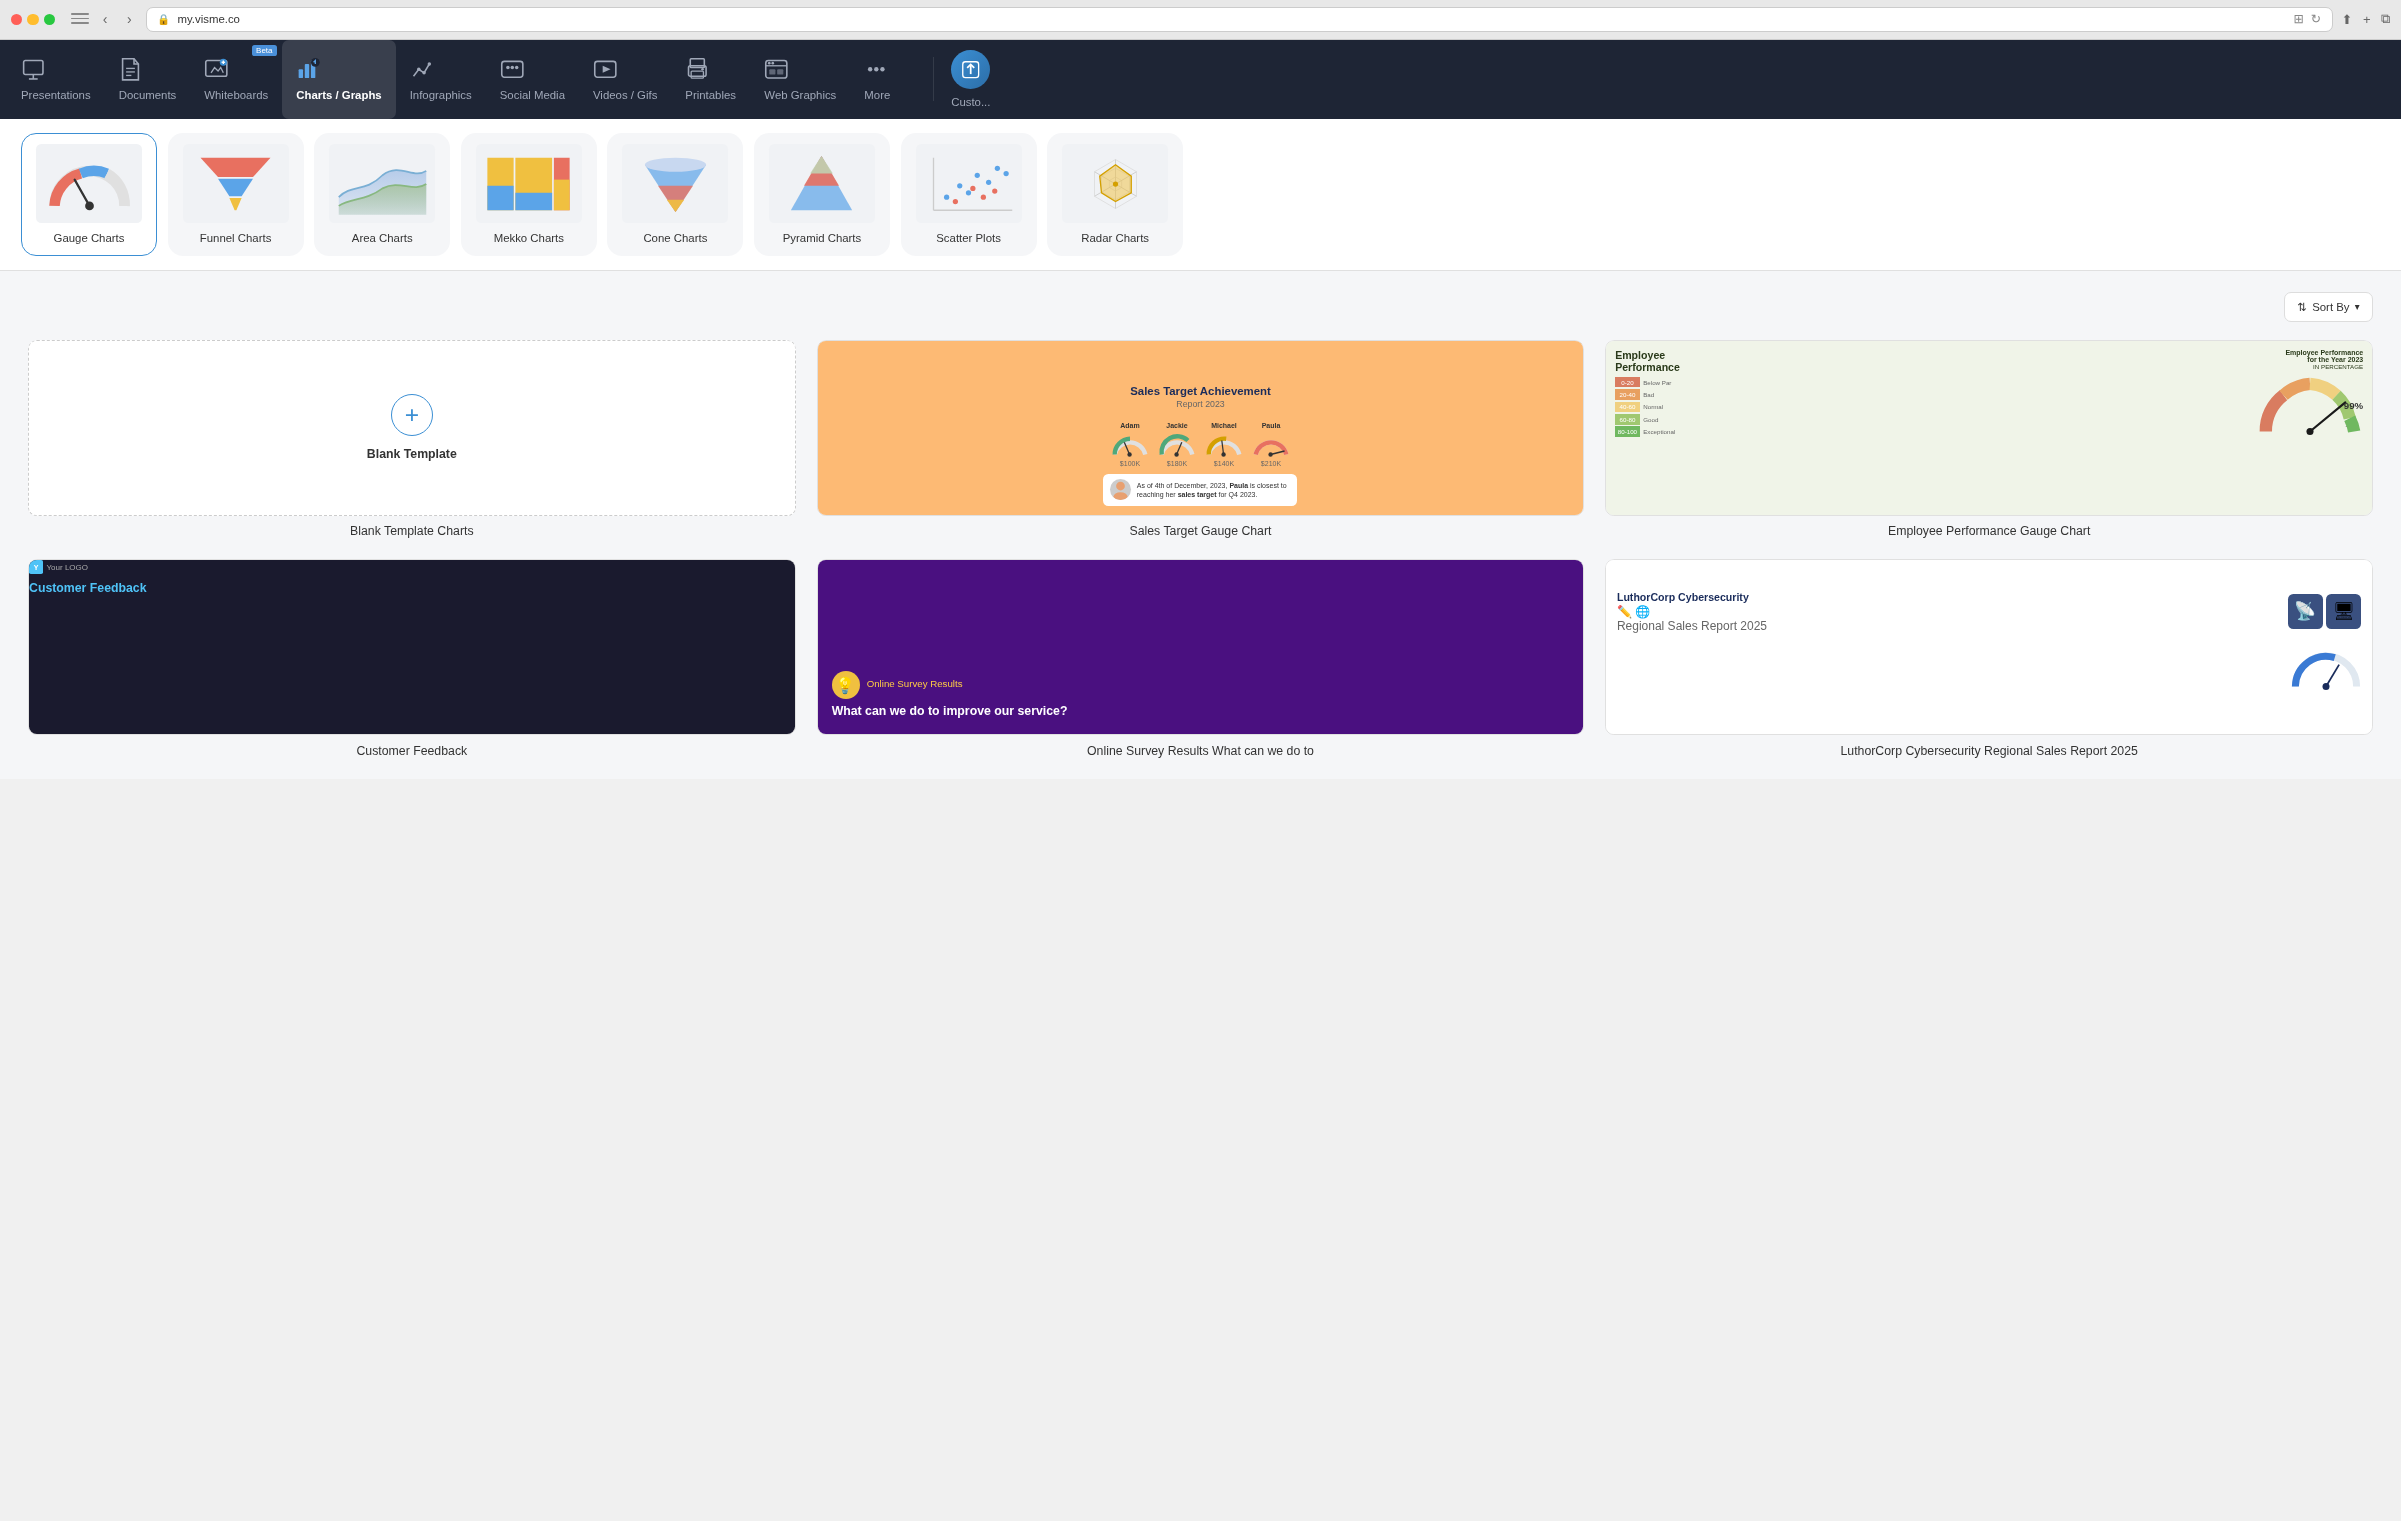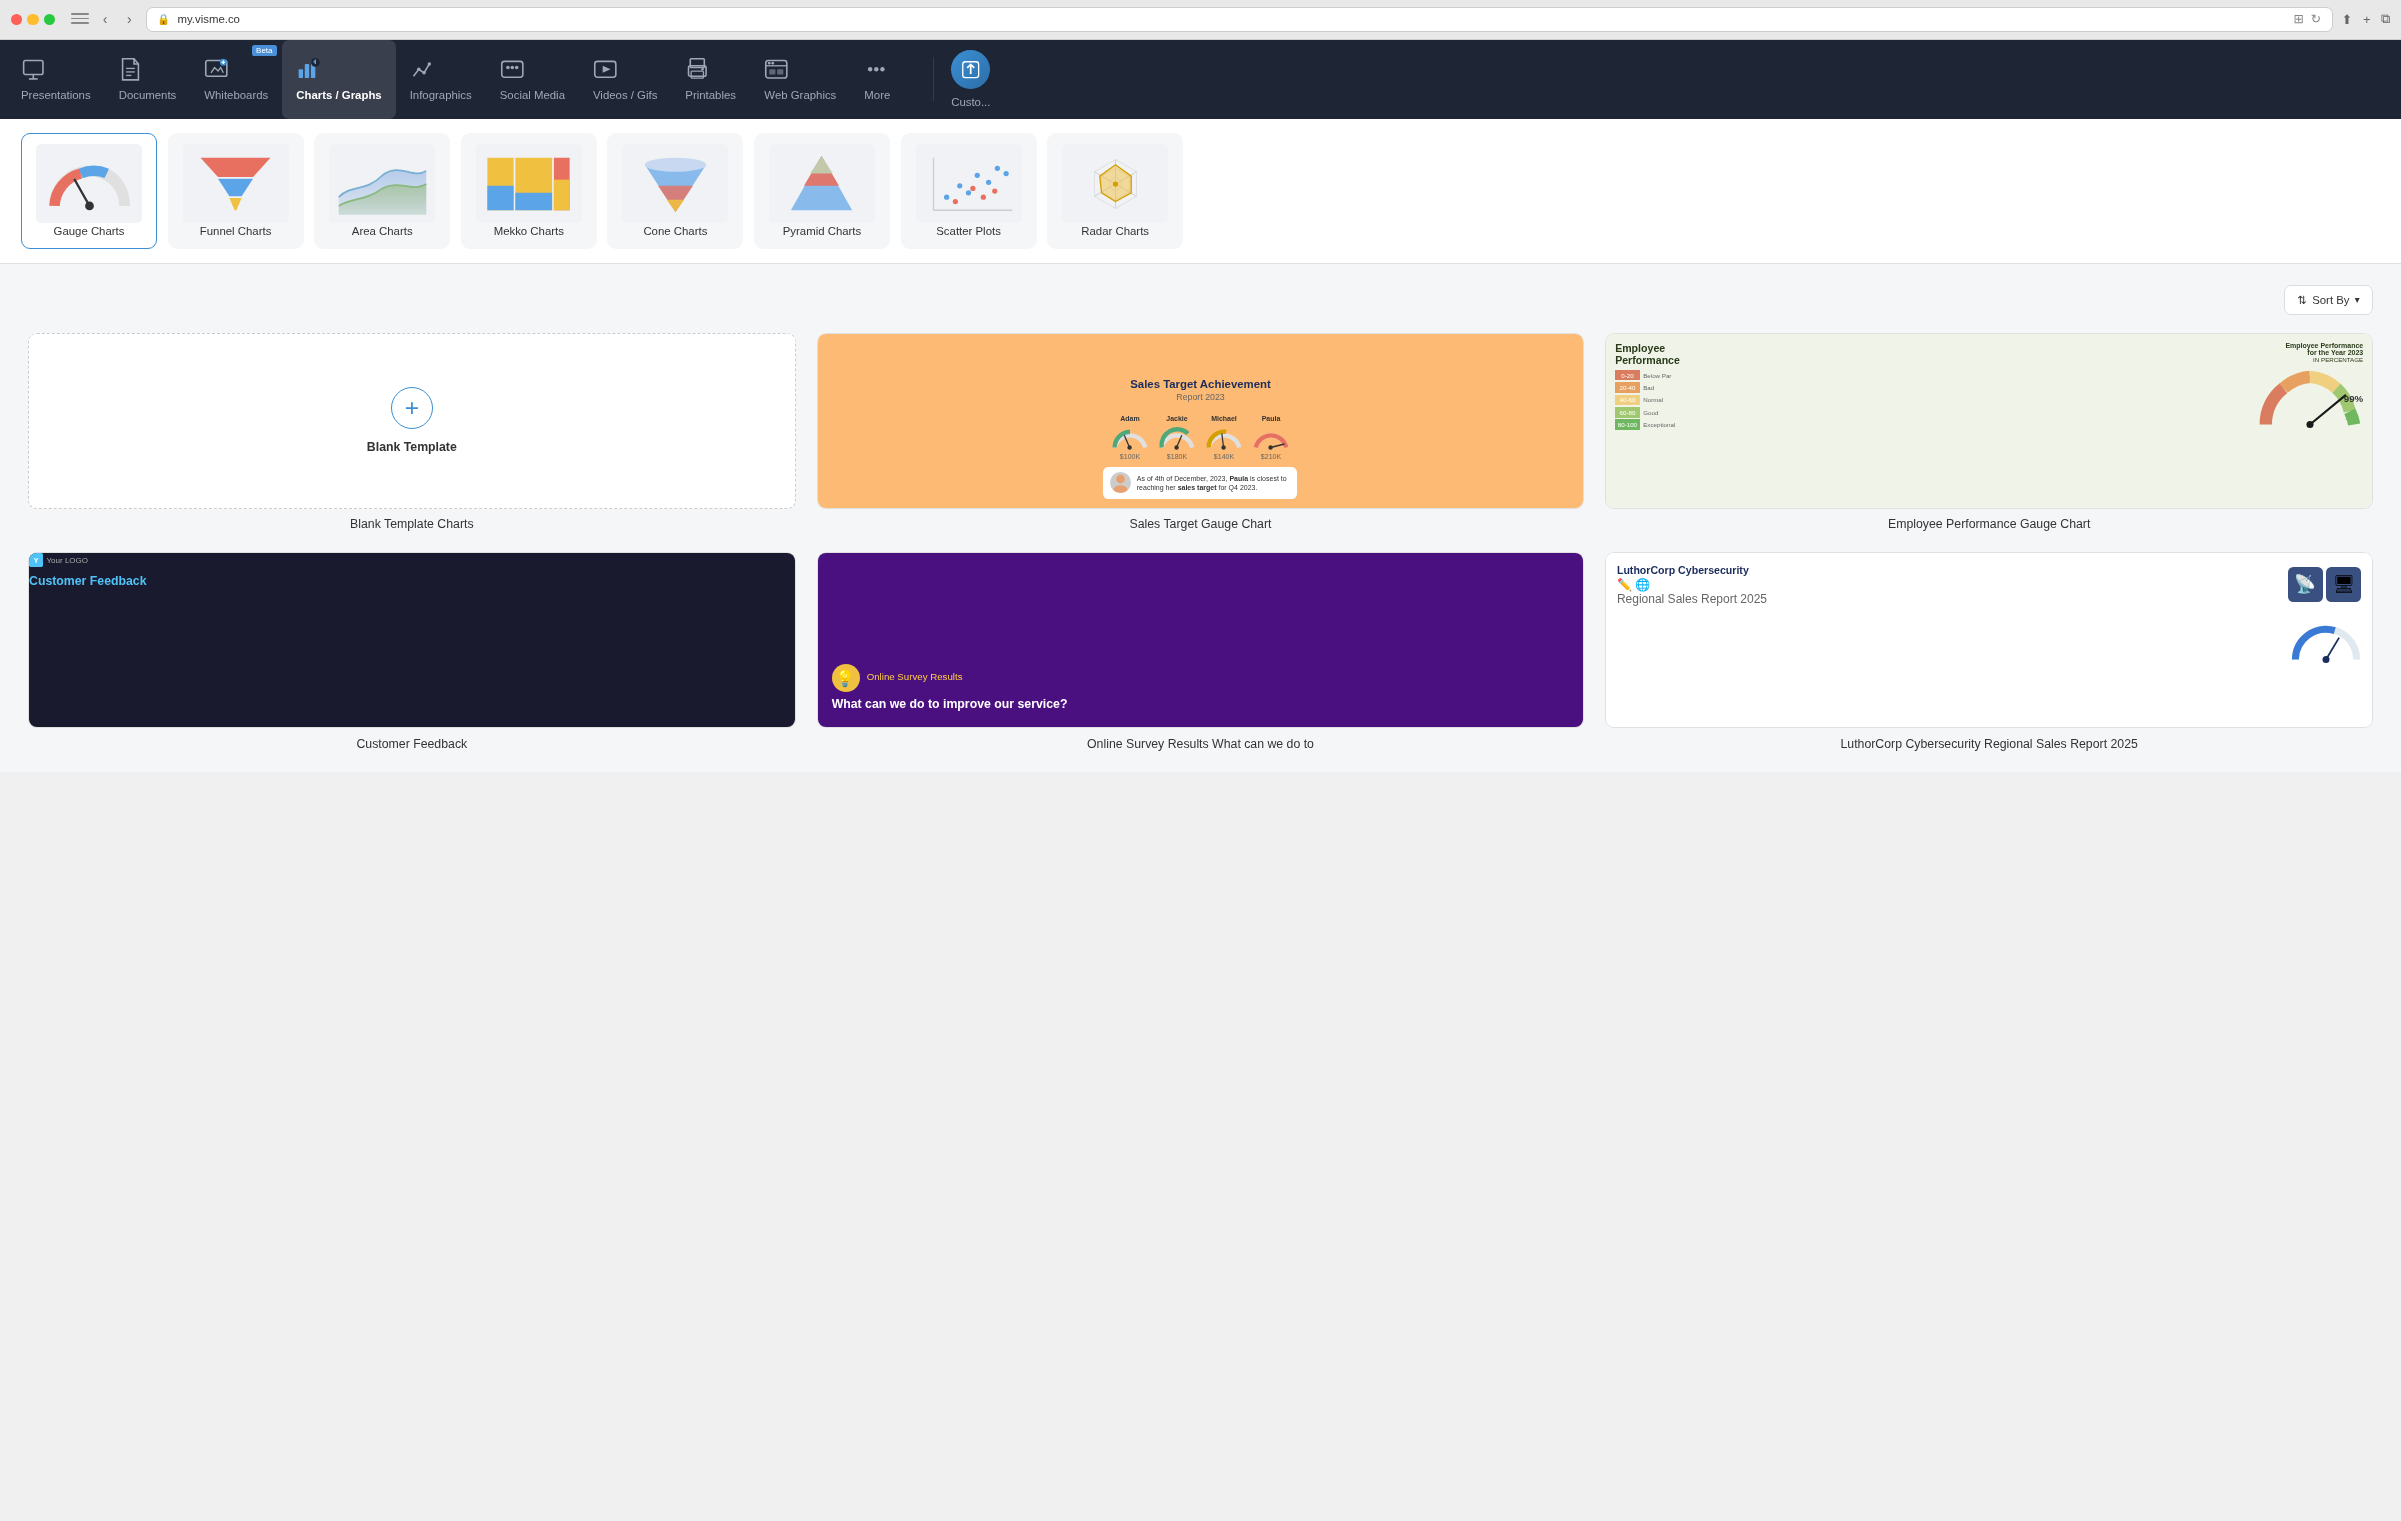--- a/index.html
+++ b/index.html
@@ -95,24 +95,24 @@
       padding: 14px 21px;
       display: flex;
       gap: 10.6px;
       overflow-x: auto;
       border-bottom: 0.9px solid #e0e0e0;
     }
     .cat-item {
       display: flex;
       flex-direction: column;
       align-items: center;
-      gap: 2px;
+      gap: 9px;
       cursor: pointer;
       padding: 10.6px 14px;
-      border-radius: 9px;
+      border-radius: 15px;
       border: 1.8px solid transparent;
       min-width: 106px;
       background: #f5f6f8;
       transition: border-color 0.15s;
     }
     .cat-item.active {
       border-color: #3b8fd4;
       background: white;
     }
     .cat-thumb {
@@ -762,21 +762,21 @@
           </div>
           <div class="survey-title-text">What can we do to improve our service?</div>
         </div>
       </div>
       <div class="template-label">Online Survey Results What can we do to</div>
     </div>
 
     <div class="template-card">
       <div class="template-thumb">
         <div class="luthor-thumb">
-          <div style="display:flex;justify-content:space-between;align-items:flex-start;">
+          <div style="display:flex;justify-content:space-between;align-items:flex-start;margin-top:20px;">
             <div>
               <div class="luthor-title">LuthorCorp Cybersecurity</div>
               <div style="display:flex;align-items:center;gap:3.5px;margin-top:1.8px;">
                 <span style="font-size:12.3px;">✏️</span>
                 <span style="font-size:12.3px;">🌐</span>
               </div>
               <div class="luthor-sub">Regional Sales Report 2025</div>
             </div>
             <div style="display:flex;gap:3.5px;margin-top:3.5px;">
               <div style="width:35px;height:35px;background:#3a5080;border-radius:5.3px;display:flex;align-items:center;justify-content:center;font-size:17.6px;">📡</div>

